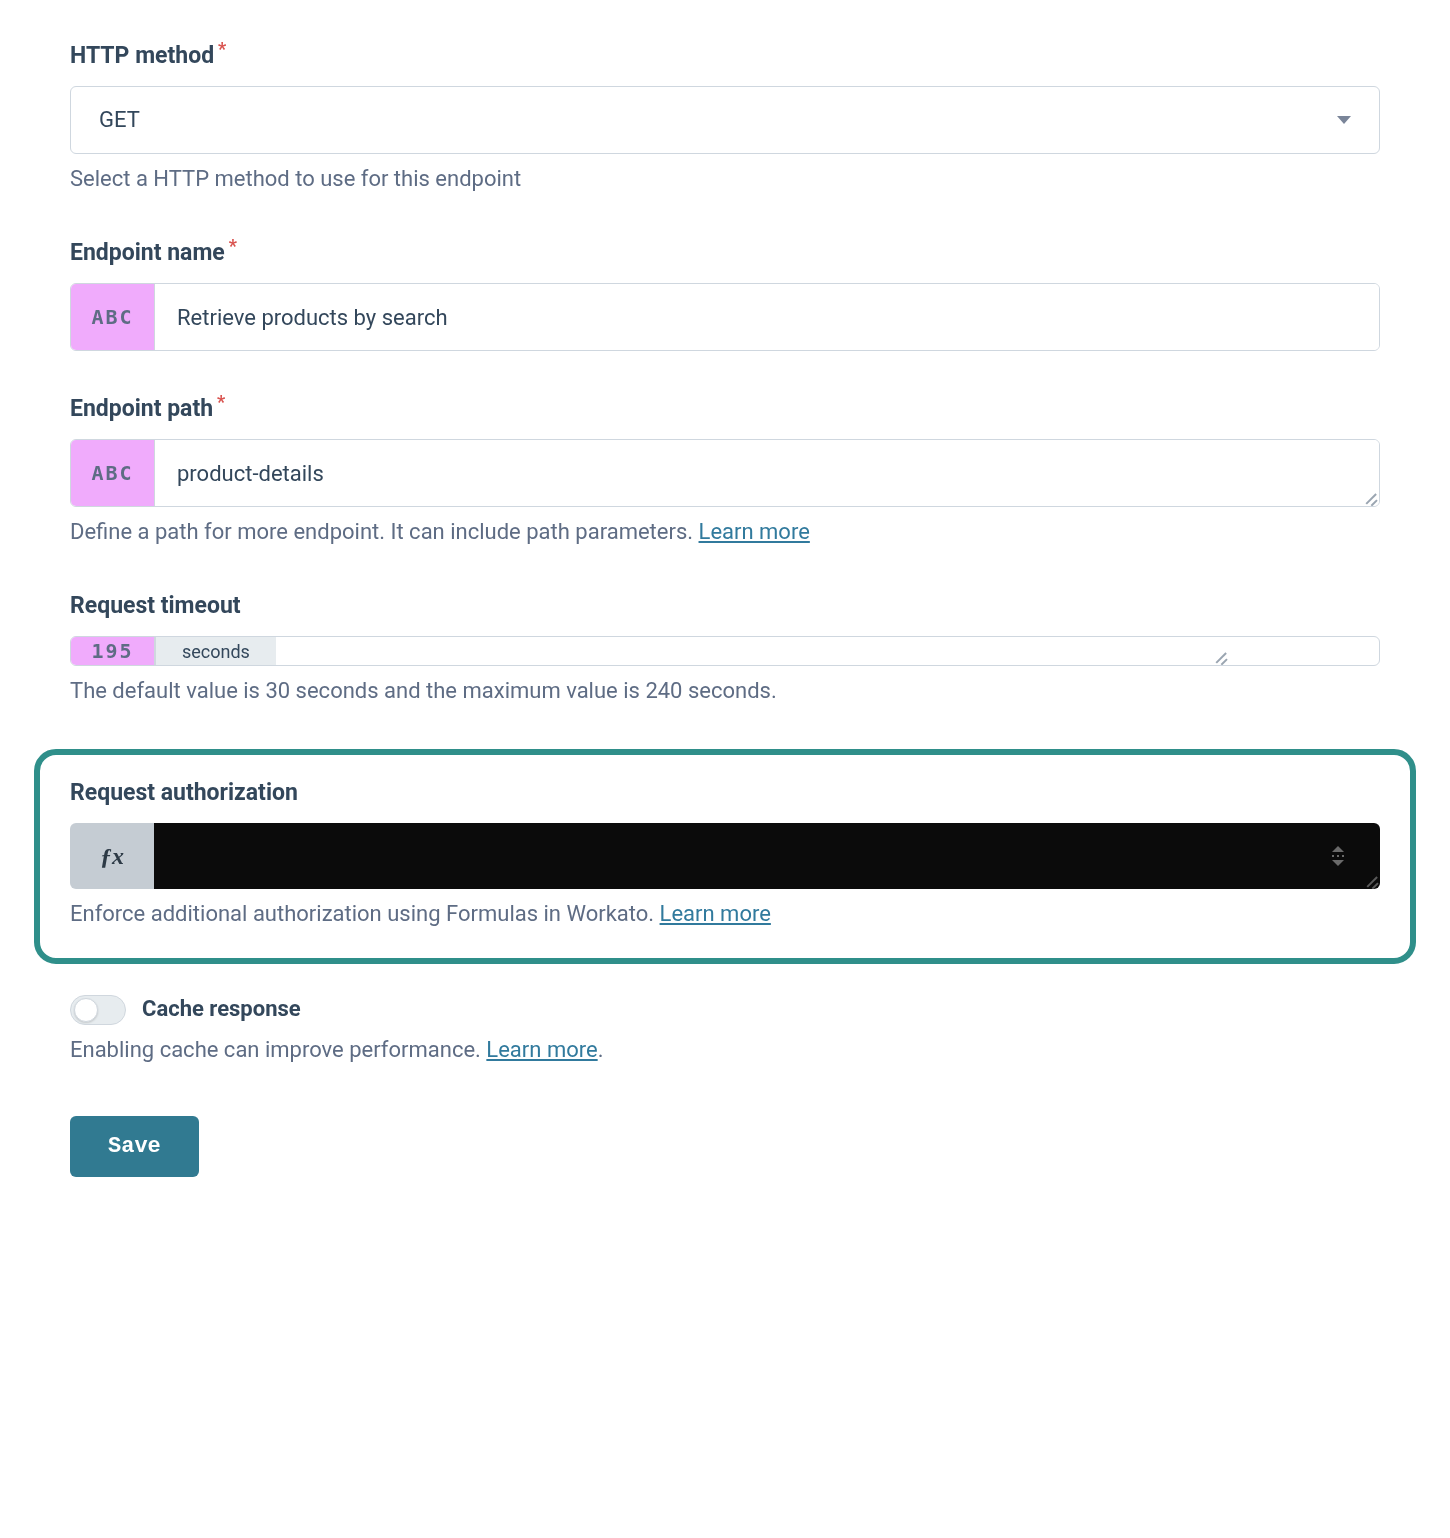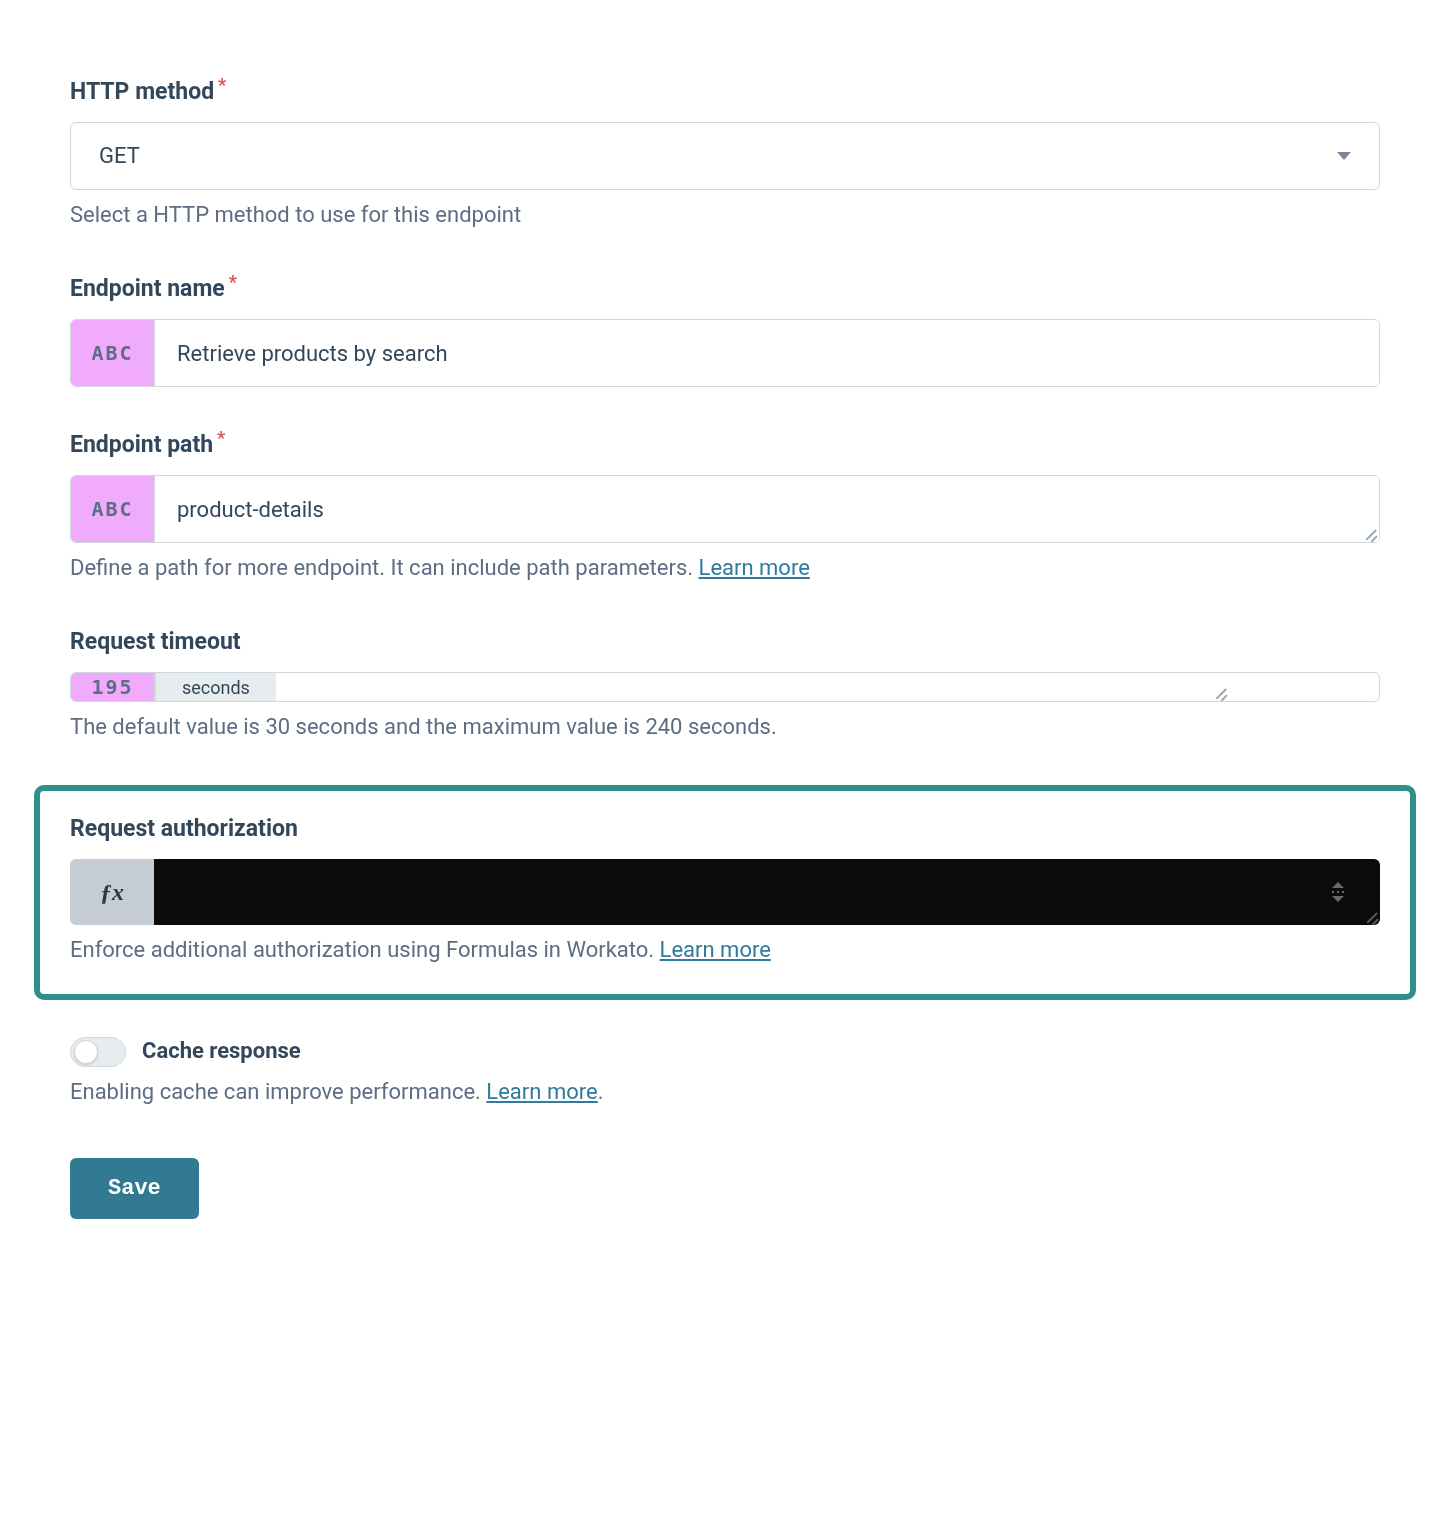--- a/index.html
+++ b/index.html
@@ -6,21 +6,21 @@
   html, body { margin: 0; padding: 0; }
   body {
     font-family: -apple-system, BlinkMacSystemFont, "Segoe UI", Roboto, "Helvetica Neue", Arial, sans-serif;
     color: #33475b;
     background: #ffffff;
     padding: 40px 70px 60px 70px;
     width: 1450px;
     font-size: 22px;
     line-height: 1.4;
   }
-  .field { margin-bottom: 42px; margin-top: 36px; }
+  .field { margin-bottom: 42px; }
   .label {
     font-weight: 700;
     color: #33475b;
     font-size: 23px;
     margin-bottom: 14px;
     display: flex;
     align-items: flex-start;
   }
   .req {
     color: #d9534f;
@@ -113,21 +113,21 @@
     background: #9aa5b1;
     height: 1.5px;
     transform: rotate(-45deg);
   }
   .resize-handle::before { width: 14px; right: -1px; bottom: 5px; }
   .resize-handle::after  { width: 8px;  right: -1px; bottom: 1px; }
 
   
   .highlight-box {
     border: 6px solid #2f8f8a;
-    border-radius: 10px;
+    border-radius: 22px;
     padding: 22px 30px 28px 30px;
     margin: 0 -36px 30px -36px;
   }
 
   .formula-group {
     display: flex;
     border-radius: 6px;
     overflow: hidden;
     position: relative;
   }

